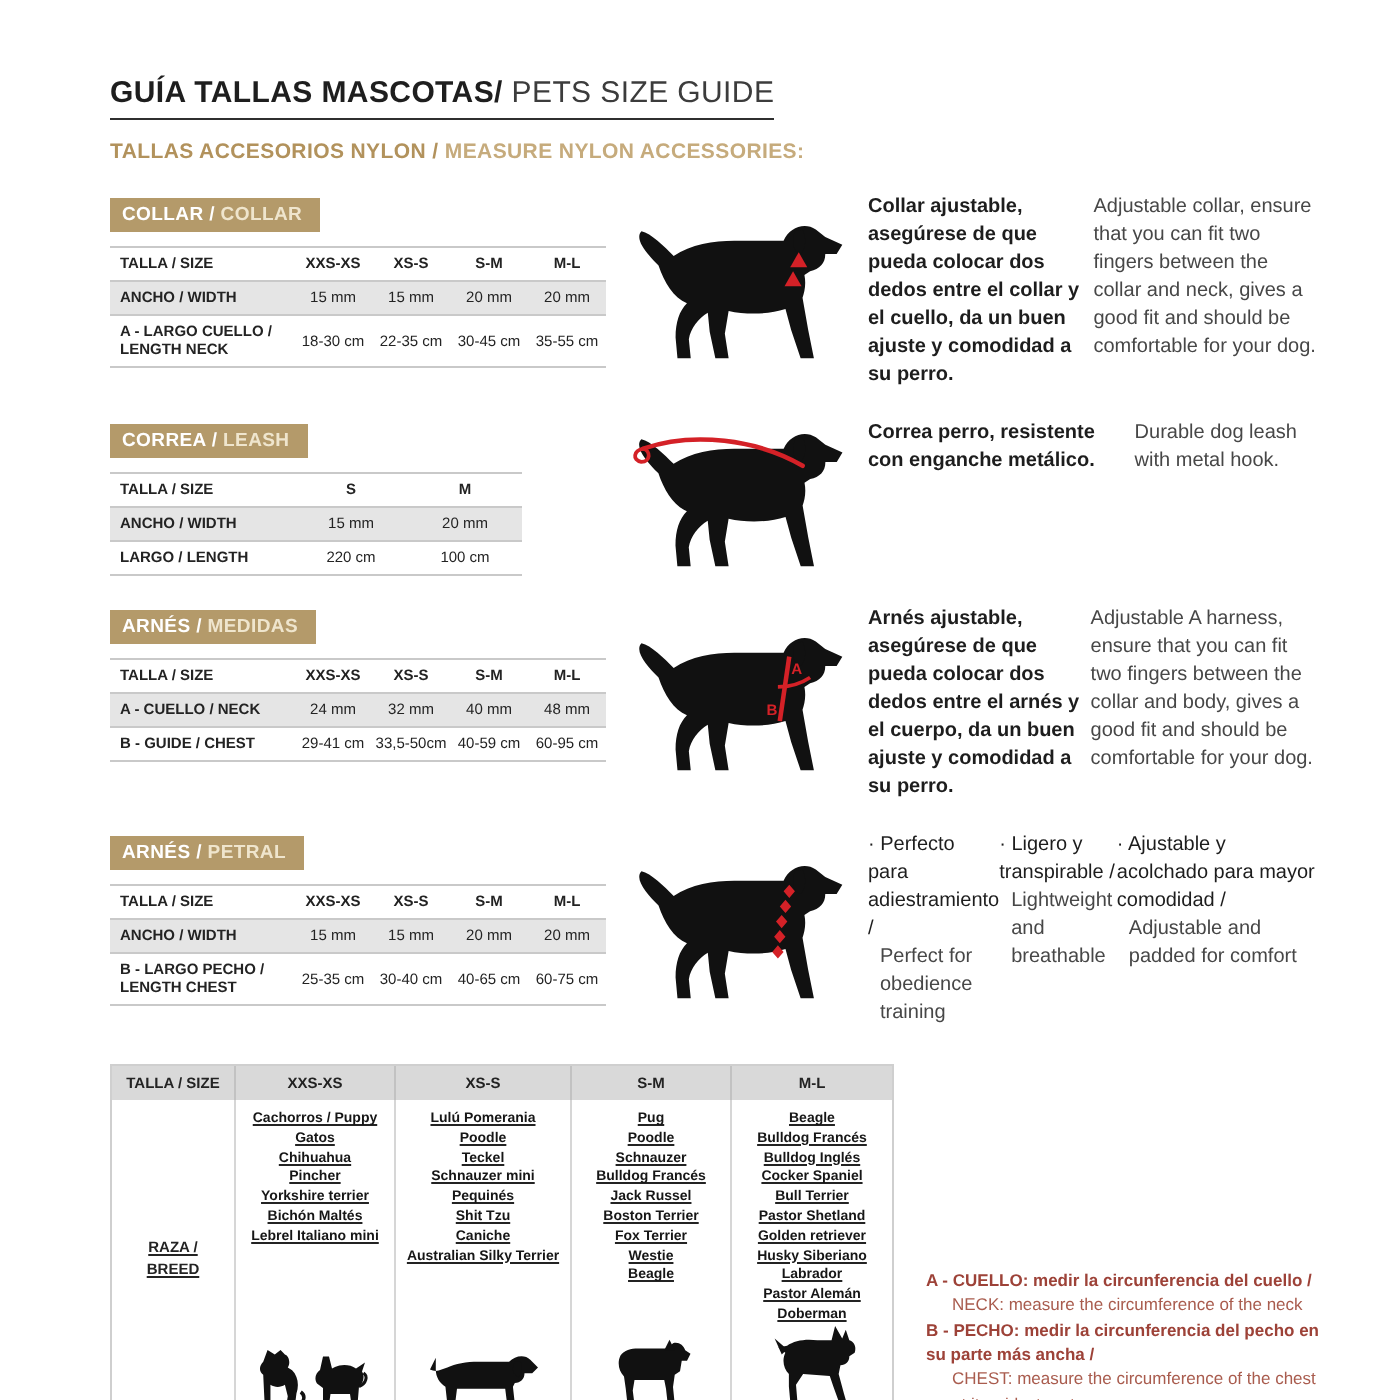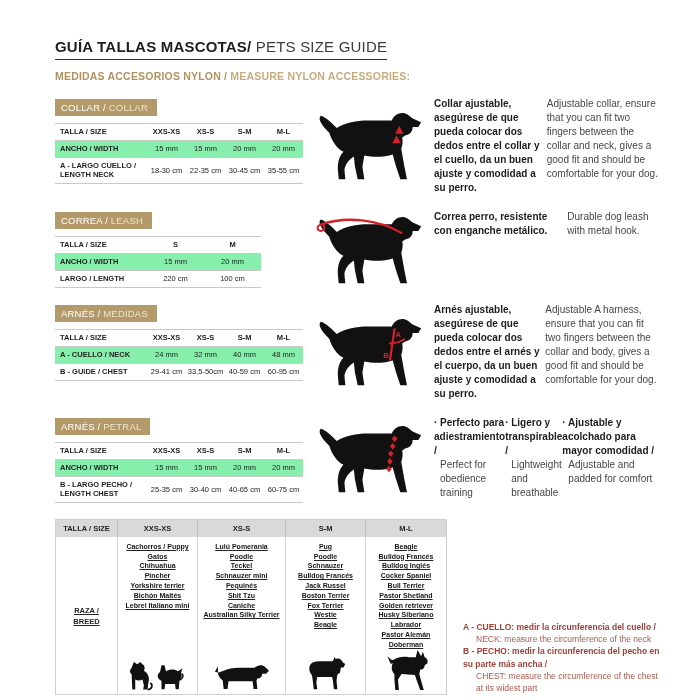--- a/index.html
+++ b/index.html
@@ -13,41 +13,41 @@
   
   .title{display:inline-block;font-size:15px;font-weight:bold;letter-spacing:.2px;
          border-bottom:1.5px solid #2f2f2f;padding-bottom:4px;color:#1e1e1e;}
   .title .en{font-weight:normal;color:#3c3c3c;}
   .subtitle{margin-top:10px;font-size:10.5px;font-weight:bold;color:#b2925c;letter-spacing:.2px;}
   .subtitle .en{color:#c6ab7c;}
 
   
   .section{display:flex;margin-top:15px;align-items:stretch;}
   .sec-left{width:252px;flex:none;}
-  .badge{display:inline-block;background:#b49a6a;color:#fff;font-weight:normal;
+  .badge{display:inline-block;background:#b49a6a;color:#fff;font-weight:bold;
          font-size:9.5px;padding:3px 9px 3px 6px;letter-spacing:.2px;}
   .badge .en{color:#efe5cd;}
   .stable{margin-top:7px;width:248px;border-top:1px solid #c9c9c9;}
   .stable.cols3{width:206px;}
   .trow{display:grid;grid-template-columns:92px repeat(4,1fr);align-items:center;
         border-bottom:1px solid #c9c9c9;min-height:16px;}
   .cols3 .trow{grid-template-columns:92px 1fr 1fr;}
-  .trow.shade{background:#86efac;}
+  .trow.shade{background:#e5e5e5;}
   .trow.thead .tcell{font-weight:bold;}
   .tcell{font-size:7.5px;text-align:center;padding:3px 1px;line-height:1.25;}
   .tlabel{text-align:left;padding-left:5px;font-weight:bold;}
 
   .sec-dog{width:125px;flex:none;display:flex;align-items:center;justify-content:center;}
   .sec-dog svg{display:block;}
   .sec-desc{flex:1;display:flex;flex-direction:row;justify-content:center;
             font-size:10px;line-height:1.4;padding-left:2px;padding-right:2px;}
   .desc-es{font-weight:bold;color:#1d1d1d;}
   .desc-en{color:#474747;}
   .bullet{margin-bottom:2px;}
-  .bullet .b-es{font-weight:bold;color:#1d1d1d;}
+  .bullet .b-es{font-weight:normal;color:#1d1d1d;}
   .bullet .b-es::before{content:"· ";}
   .bullet .b-en{color:#474747;padding-left:6px;}
 
   
   .breedwrap{display:flex;margin-top:16px;}
   .btable{width:390px;flex:none;border:1px solid #cfcfcf;}
   .bhead{display:grid;grid-template-columns:62px 80px 88px 80px 80px;background:#d9d9d9;}
   .bhead .bh{font-size:7.5px;font-weight:bold;text-align:center;padding:4px 2px;
              border-right:1px solid #c2c2c2;}
   .bhead .bh:last-child{border-right:none;}
@@ -77,21 +77,21 @@
   </defs>
 </svg>
 
 <div class="page">
 
   
   <div class="title">
     <span>GUÍA TALLAS MASCOTAS/</span><span class="en"> PETS SIZE GUIDE</span>
   </div>
   <div class="subtitle">
-    <span>MEDIDAS ACCESORIOS NYLON /</span><span class="en"> MEASURE NYLON ACCESSORIES:</span>
+    <span>TALLAS ACCESORIOS NYLON /</span><span class="en"> MEASURE NYLON ACCESSORIES:</span>
   </div>
 
   
   <div class="section">
     <div class="sec-left">
       <div class="badge">
         <span>COLLAR /</span><span class="en"> COLLAR</span>
       </div>
       <div class="stable">
           <div class="trow thead">

